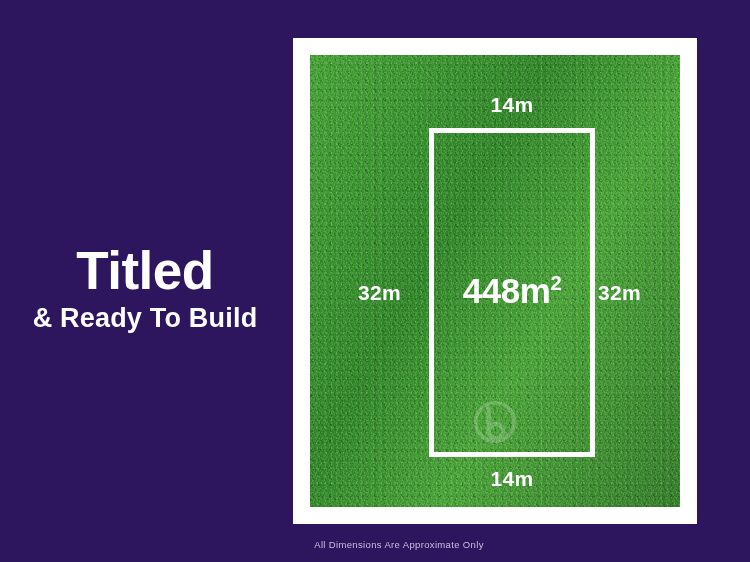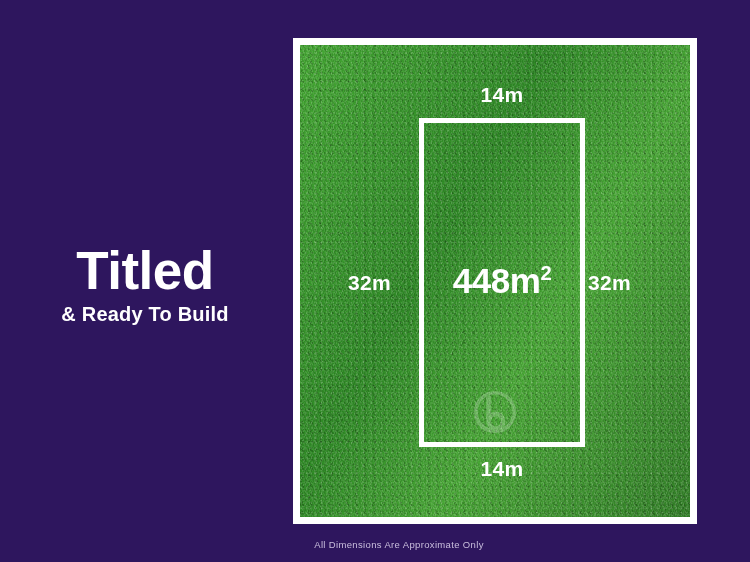--- a/index.html
+++ b/index.html
@@ -36,36 +36,36 @@
   .headline {
     color: #ffffff;
     font-size: 53px;
     font-weight: bold;
     line-height: 1.02;
     letter-spacing: -0.5px;
     margin: 0 0 6px 0;
   }
   .subheadline {
     color: #ffffff;
-    font-size: 20px;
+    font-size: 27px;
     font-weight: bold;
     line-height: 1.05;
     letter-spacing: 0.2px;
     margin: 0;
   }
 
   
   .grass-frame {
     position: absolute;
     left: 293px;
     top: 38px;
     width: 404px;
     height: 486px;
     background: #ffffff;
-    padding: 7px;
+    padding: 17px;
     box-sizing: border-box;
   }
   .grass {
     position: relative;
     width: 100%;
     height: 100%;
     box-sizing: border-box;
     overflow: hidden;
     background-color: #3d9b30;
     background-image:

